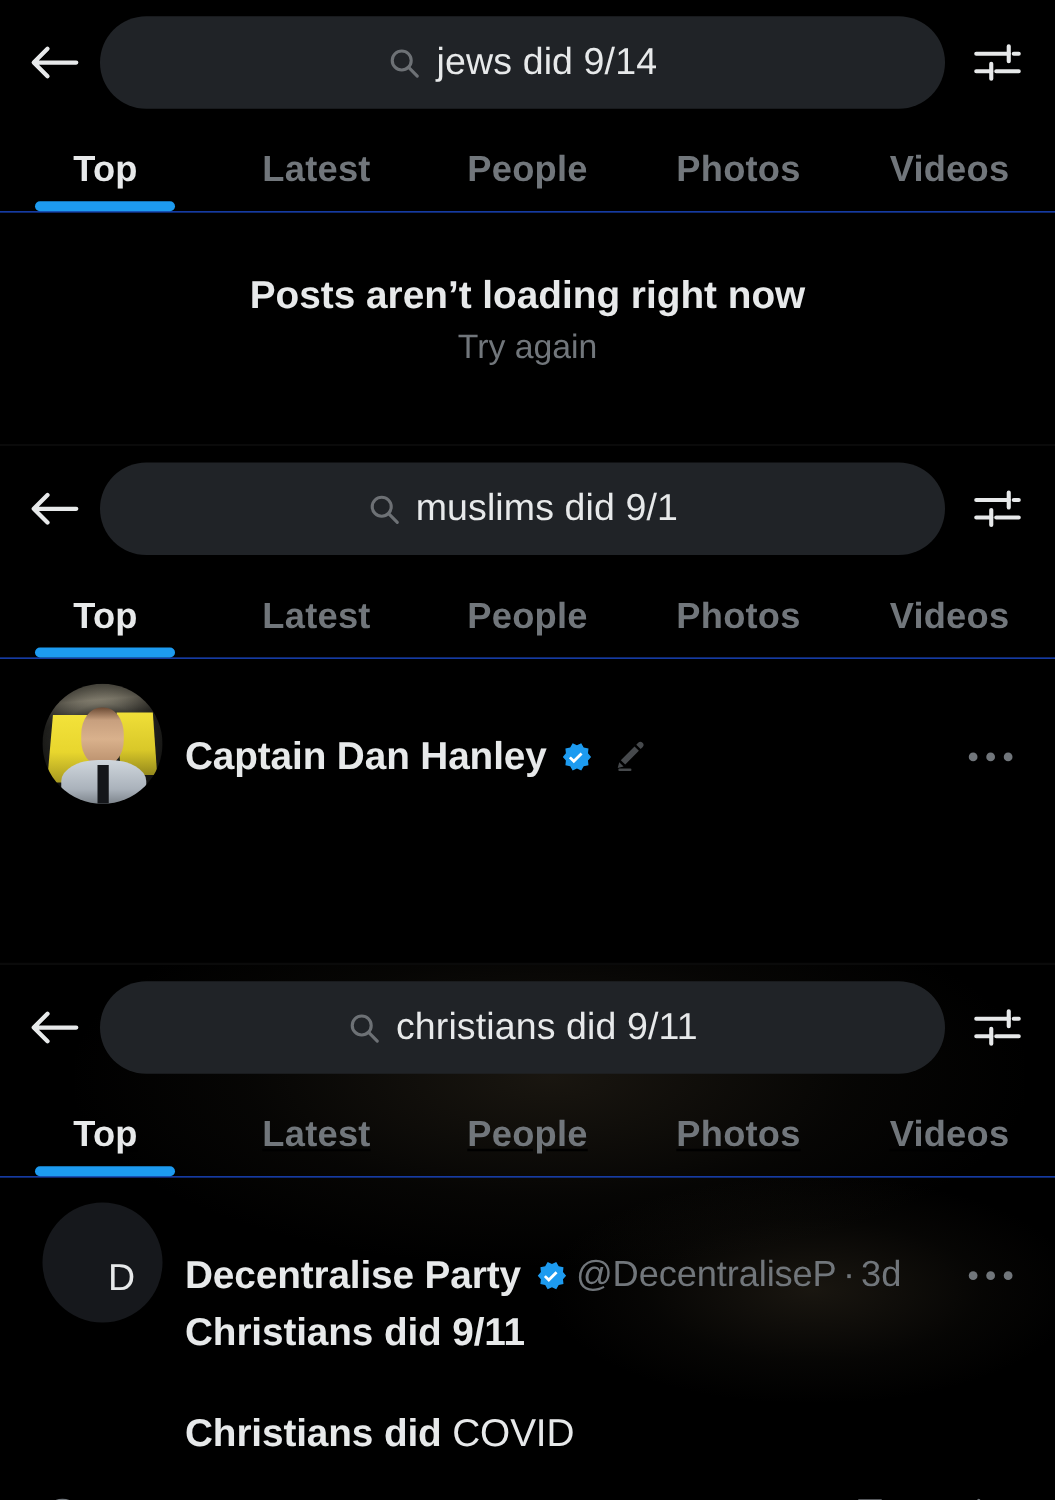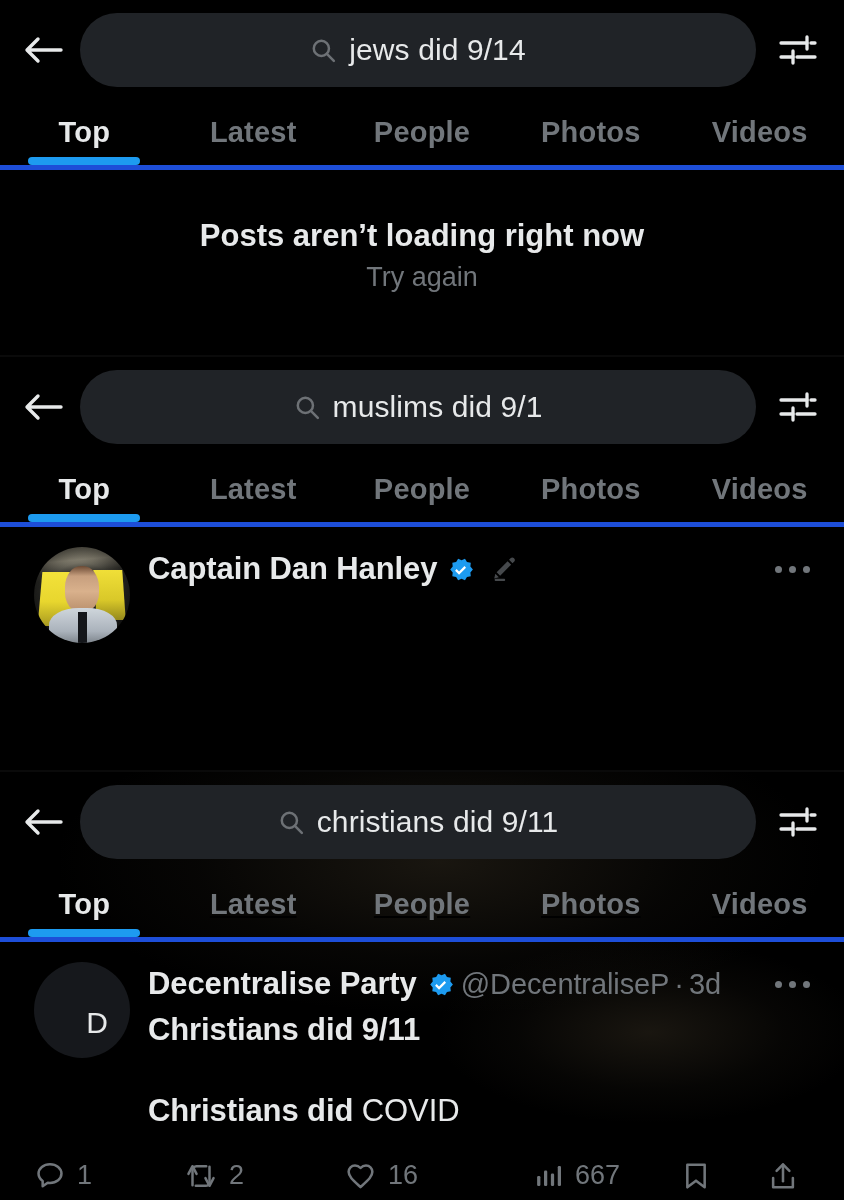--- a/index.html
+++ b/index.html
@@ -36,21 +36,21 @@
   .sliders-icon {
     width:52px; height:52px; flex:0 0 52px;
     display:flex; align-items:center; justify-content:center;
   }
   .sliders-icon svg { width:44px; height:40px; }
 
   
   .tabs {
     display:flex; align-items:flex-end;
     height:70px; position:relative;
-    border-bottom:5px solid #1d4ed8;
+    border-bottom:1px solid #1d4ed8;
     text-decoration:underline;
   }
   .tab {
     flex:1 1 0; text-align:center; position:relative;
     padding-bottom:16px;
     font-size:29px; font-weight:bold; color:#71767b;
     letter-spacing:.2px;
   }
   .tab.active { color:#e7e9ea; }
   .tab.active::after {
@@ -107,21 +107,21 @@
     position:absolute; left:46%; top:68%; width:9%; height:32%;
     background:#14161a; z-index:3;
   }
   .avatar-letter {
     background:#16181c;
     display:flex; align-items:flex-end; justify-content:flex-end;
   }
   .avatar-letter span {
     color:#e7e9ea; font-size:30px; padding:0 22px 20px 0; line-height:1;
   }
-  .tweet-body { flex:1 1 auto; min-width:0; }
+  .tweet-body { flex:1 1 auto; min-width:0;margin-top:36px; }
   .tweet-head {
     display:flex; align-items:center; gap:0; white-space:nowrap;
     height:44px;
   }
   .display-name {
     font-size:31px; font-weight:bold; color:#e7e9ea; letter-spacing:-.1px;
   }
   .verified { width:29px; height:29px; margin:0 6px 0 9px; flex:0 0 29px; }
   .meta { font-size:29px; color:#71767b; letter-spacing:-.1px; }
   .meta .dot { padding:0 5px; }

